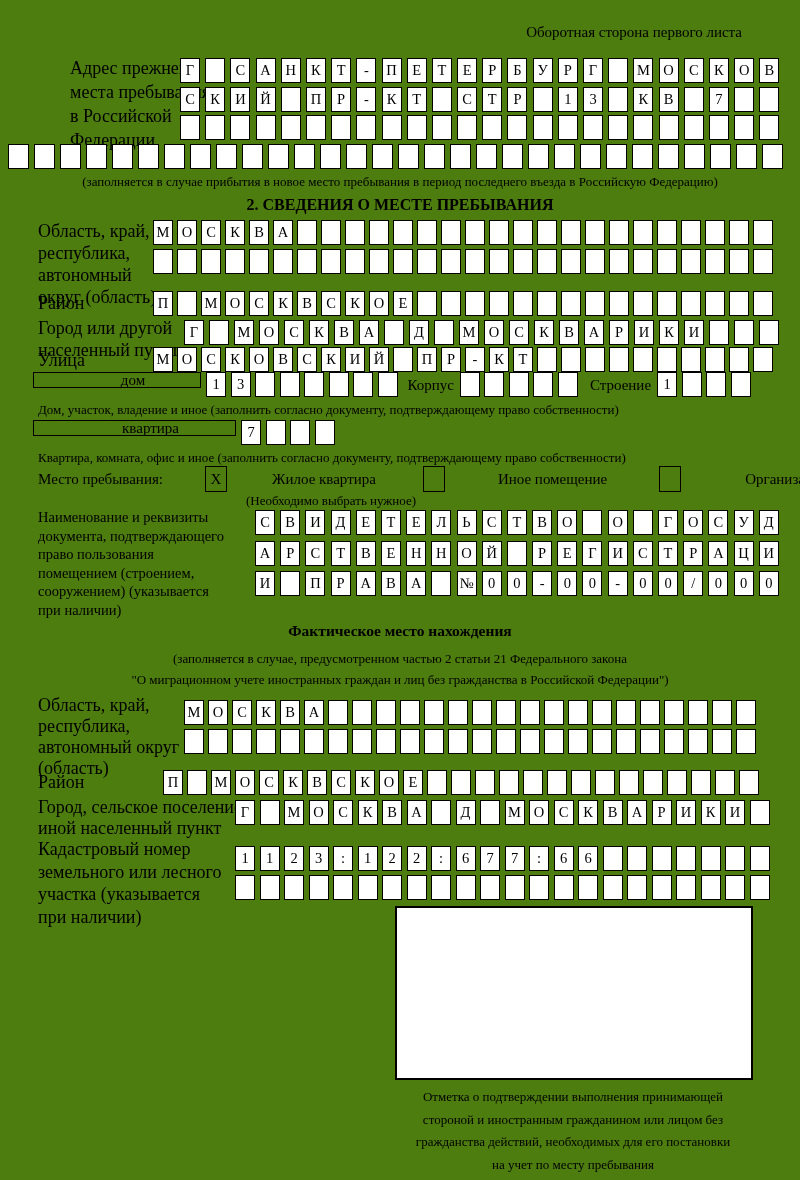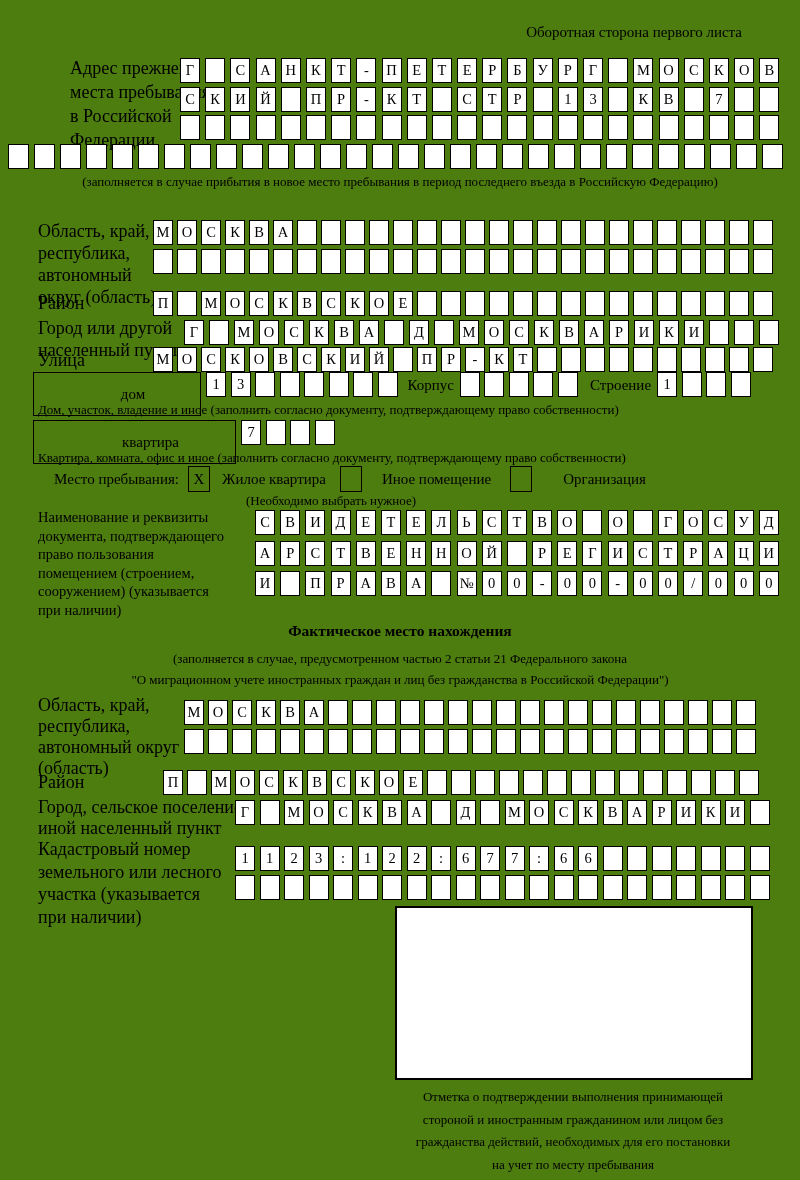--- a/index.html
+++ b/index.html
@@ -14,21 +14,21 @@
   .cbox{flex:none;width:20px;height:25px;box-sizing:border-box;border:1.6px solid #000;
         display:flex;align-items:center;justify-content:center;
         font-size:14.5px;background:#fff;}
   .wrow .cbox{width:21px;}
   .rowstack .boxrow{margin-bottom:3.5px;}
   .docstack .boxrow{margin-bottom:5.5px;}
   .note{font-size:13px;white-space:pre-line;}
   .center{left:0;width:800px;text-align:center;}
   .sec-title{font-weight:bold;font-size:16px;}
   .top-note{font-size:15px;}
-  .widebox{box-sizing:border-box;border:1.6px solid #000;height:44px;flex:none;
+  .widebox{box-sizing:border-box;border:1.6px solid #000;height:16px;flex:none;
            display:flex;align-items:center;justify-content:center;font-size:15px;padding-left:32px;}
   .inline-lbl{font-size:15px;line-height:26px;flex:none;}
   .hrow{display:flex;align-items:flex-start;}
   .checkbox{flex:none;width:22px;height:26px;box-sizing:border-box;border:1.6px solid #000;
             display:flex;align-items:center;justify-content:center;font-size:15px;}
   .stamp-box{box-sizing:border-box;border:2px solid #000;width:358px;height:174px;background:#fff;}
   .stamp-note{text-align:center;line-height:22.5px;}
 </style>
 </head>
 <body>
@@ -148,20 +148,21 @@
       <span class="cbox"></span>
       <span class="cbox"></span>
       <span class="cbox"></span>
       <span class="cbox"></span>
       <span class="cbox"></span>
       <span class="cbox"></span>
       <span class="cbox"></span>
     </div>
   <div class="abs note center" style="top:174px;">(заполняется в случае прибытия в новое место пребывания в период последнего въезда в Российскую Федерацию)</div>
 
+  <div class="abs sec-title center" style="top:196px;">2. СВЕДЕНИЯ О МЕСТЕ ПРЕБЫВАНИЯ</div>
 
   <div class="abs lbl lh22" style="top:220px; left:38px;">Область, край,
 республика,
 автономный
 округ (область)</div>
   <div class="abs rowstack" style="top:220px; left:153px;">
     <div class="boxrow g4">
         <span class="cbox">М</span>
         <span class="cbox">О</span>
         <span class="cbox">С</span>
@@ -342,21 +343,21 @@
     <div class="widebox" style="width:203px;">квартира</div>
     <div class="boxrow g45" style="margin-left:5px;">
         <span class="cbox">7</span>
         <span class="cbox"></span>
         <span class="cbox"></span>
         <span class="cbox"></span>
       </div>
   </div>
   <div class="abs note" style="top:450px; left:38px;">Квартира, комната, офис и иное (заполнить согласно документу, подтверждающему право собственности)</div>
 
-  <div class="abs hrow" style="top:466px; left:54px;">
+  <div class="abs hrow" style="top:466px; left:38px;gap:33px;">
     <div class="inline-lbl">Место пребывания:</div>
     <div class="checkbox" style="margin-left:9px;">X</div>
     <div class="inline-lbl" style="margin-left:12px;">Жилое квартира</div>
     <div class="checkbox" style="margin-left:14px;"></div>
     <div class="inline-lbl" style="margin-left:20px;">Иное помещение</div>
     <div class="checkbox" style="margin-left:19px;"></div>
     <div class="inline-lbl" style="margin-left:31px;">Организация</div>
   </div>
   <div class="abs note" style="top:493px; left:246px;">(Необходимо выбрать нужное)</div>
 

